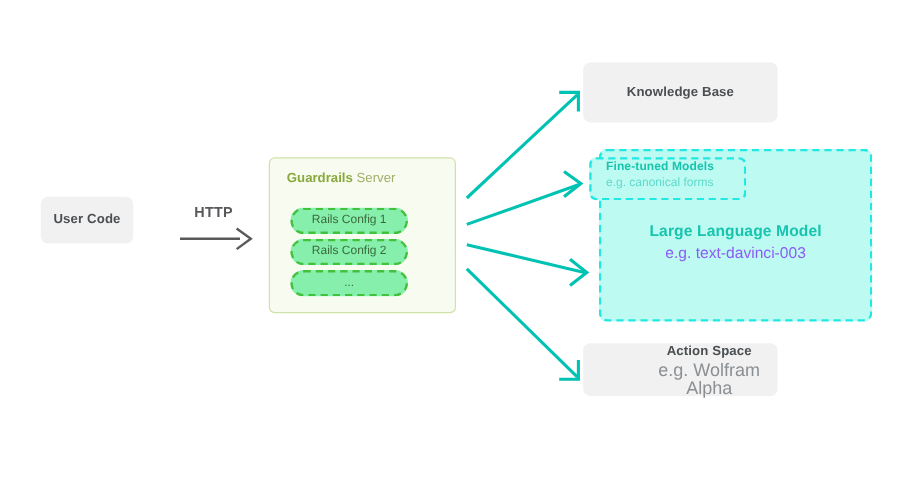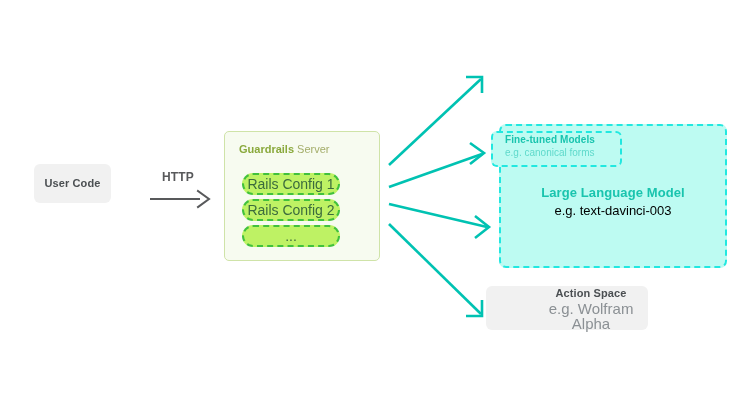--- a/index.html
+++ b/index.html
@@ -98,27 +98,27 @@
     color: #8aa93c;
     font-weight: bold;
     text-align: right;
   }
   .rails-config {
     position: absolute;
     left: 0px;
     width: 98px;
     height: 22px;
     box-sizing: border-box;
-    background: #bef264;
+    background: #86efac;
     border: 2px dashed #41c13c;
     border-radius: 11px;
     display: flex;
     align-items: center;
     justify-content: center;
-    font-size: 14px;
+    font-size: 10px;
     color: #3b6b3d;
     line-height: 14px;
   }
 
   
   #fan-arrows {
     position: absolute;
     left: 0px;
     top: 0px;
   }
@@ -148,21 +148,21 @@
   .cyan-title {
     font-size: 13px;
     font-weight: bold;
     color: #19c4ae;
     line-height: 18px;
     letter-spacing: 0.1px;
   }
   .cyan-sub {
     font-size: 13px;
     font-weight: normal;
-    color: #000000;
+    color: #8b5cf6;
     line-height: 18px;
   }
 
   
   #fine-tuned {
     left: 491px;
     top: 131px;
     width: 131px;
     height: 36px;
     box-sizing: border-box;
@@ -241,20 +241,23 @@
         <polyline points="475,216 489,227 475,238" stroke-linejoin="miter"></polyline>
       </g>
 
       <g>
         <line x1="389" y1="224" x2="481" y2="314"></line>
         <polyline points="466,316 482,316 482,300" stroke-linejoin="miter"></polyline>
       </g>
     </g>
   </svg>
 
+  <div class="box grey-box" id="knowledge-base">
+    <span class="grey-title">Knowledge Base</span>
+  </div>
 
   <div class="box" id="llm-outer">
     <div id="llm-text-block">
       <div class="cyan-title">Large Language Model</div>
       <div class="cyan-sub">e.g. text-davinci-003</div>
     </div>
   </div>
 
   <div class="box" id="fine-tuned">
     <div class="cyan-title-sm">Fine-tuned Models</div>

